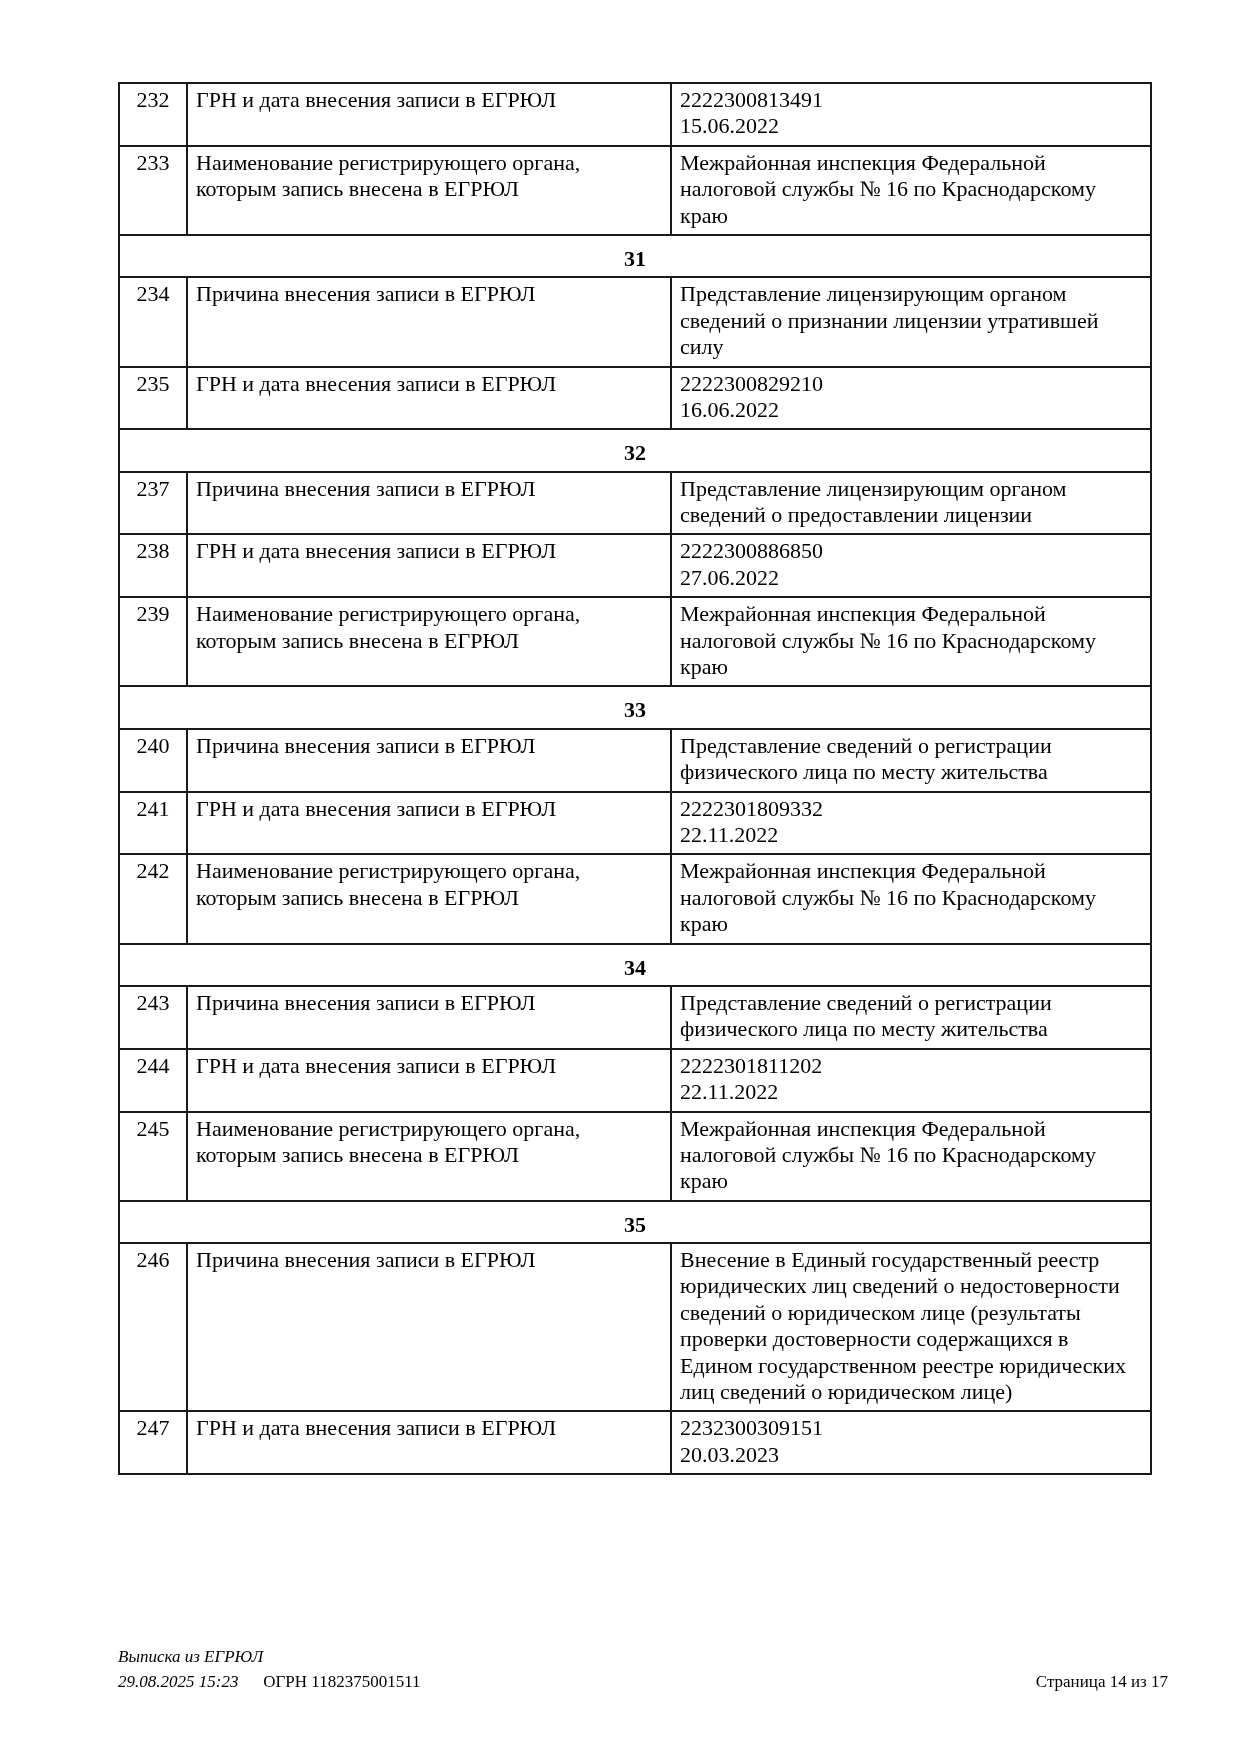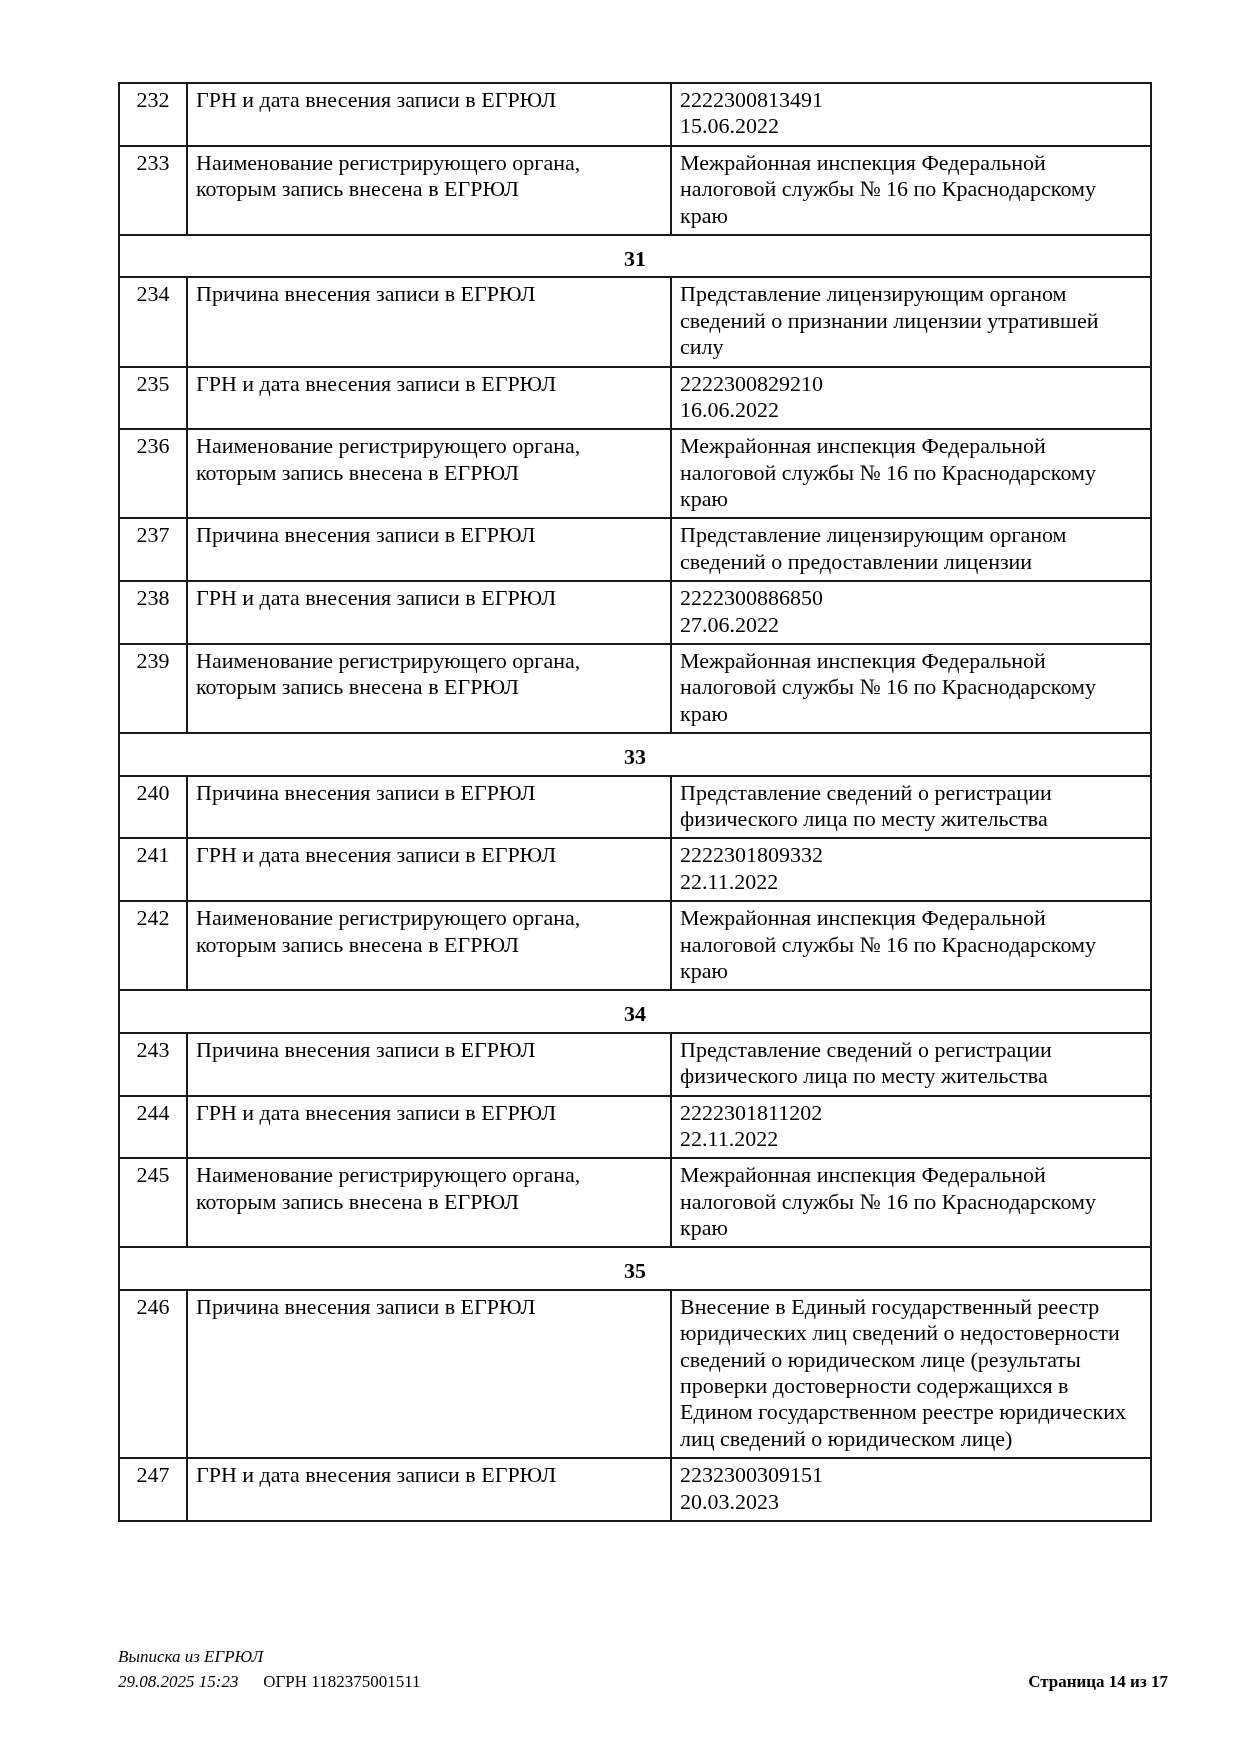--- a/index.html
+++ b/index.html
@@ -52,21 +52,21 @@
     left: 118px;
     width: 1050px;
     top: 1645px;
     display: flex;
     align-items: flex-end;
     font-size: 17px;
     line-height: 1.45;
   }
   .footer .f-left   { text-align: left; white-space: pre-line; font-style: italic; }
   .footer .f-center { flex: 1; }
-  .footer .f-right  { text-align: left; font-weight: bold; }
+  .footer .f-right  { text-align: left; }
 </style>
 </head>
 <body>
 
 <table class="doc-table">
   <colgroup>
     <col class="col-num">
     <col class="col-label">
     <col class="col-value">
   </colgroup>
@@ -90,23 +90,21 @@
         <td class="label">Причина внесения записи в ЕГРЮЛ</td>
         <td class="value">Представление лицензирующим органом сведений о признании лицензии утратившей силу</td>
       </tr>
       <tr>
         <td class="num">235</td>
         <td class="label">ГРН и дата внесения записи в ЕГРЮЛ</td>
         <td class="value">2222300829210
 16.06.2022</td>
       </tr>
       <tr>
-        <td class="num">236</td>
-        <td class="label">Наименование регистрирующего органа, которым запись внесена в ЕГРЮЛ</td>
-        <td class="value">Межрайонная инспекция Федеральной налоговой службы № 16 по Краснодарскому краю</td>
+        <td colspan="3" class="section">32</td>
       </tr>
       <tr>
         <td class="num">237</td>
         <td class="label">Причина внесения записи в ЕГРЮЛ</td>
         <td class="value">Представление лицензирующим органом сведений о предоставлении лицензии</td>
       </tr>
       <tr>
         <td class="num">238</td>
         <td class="label">ГРН и дата внесения записи в ЕГРЮЛ</td>
         <td class="value">2222300886850

